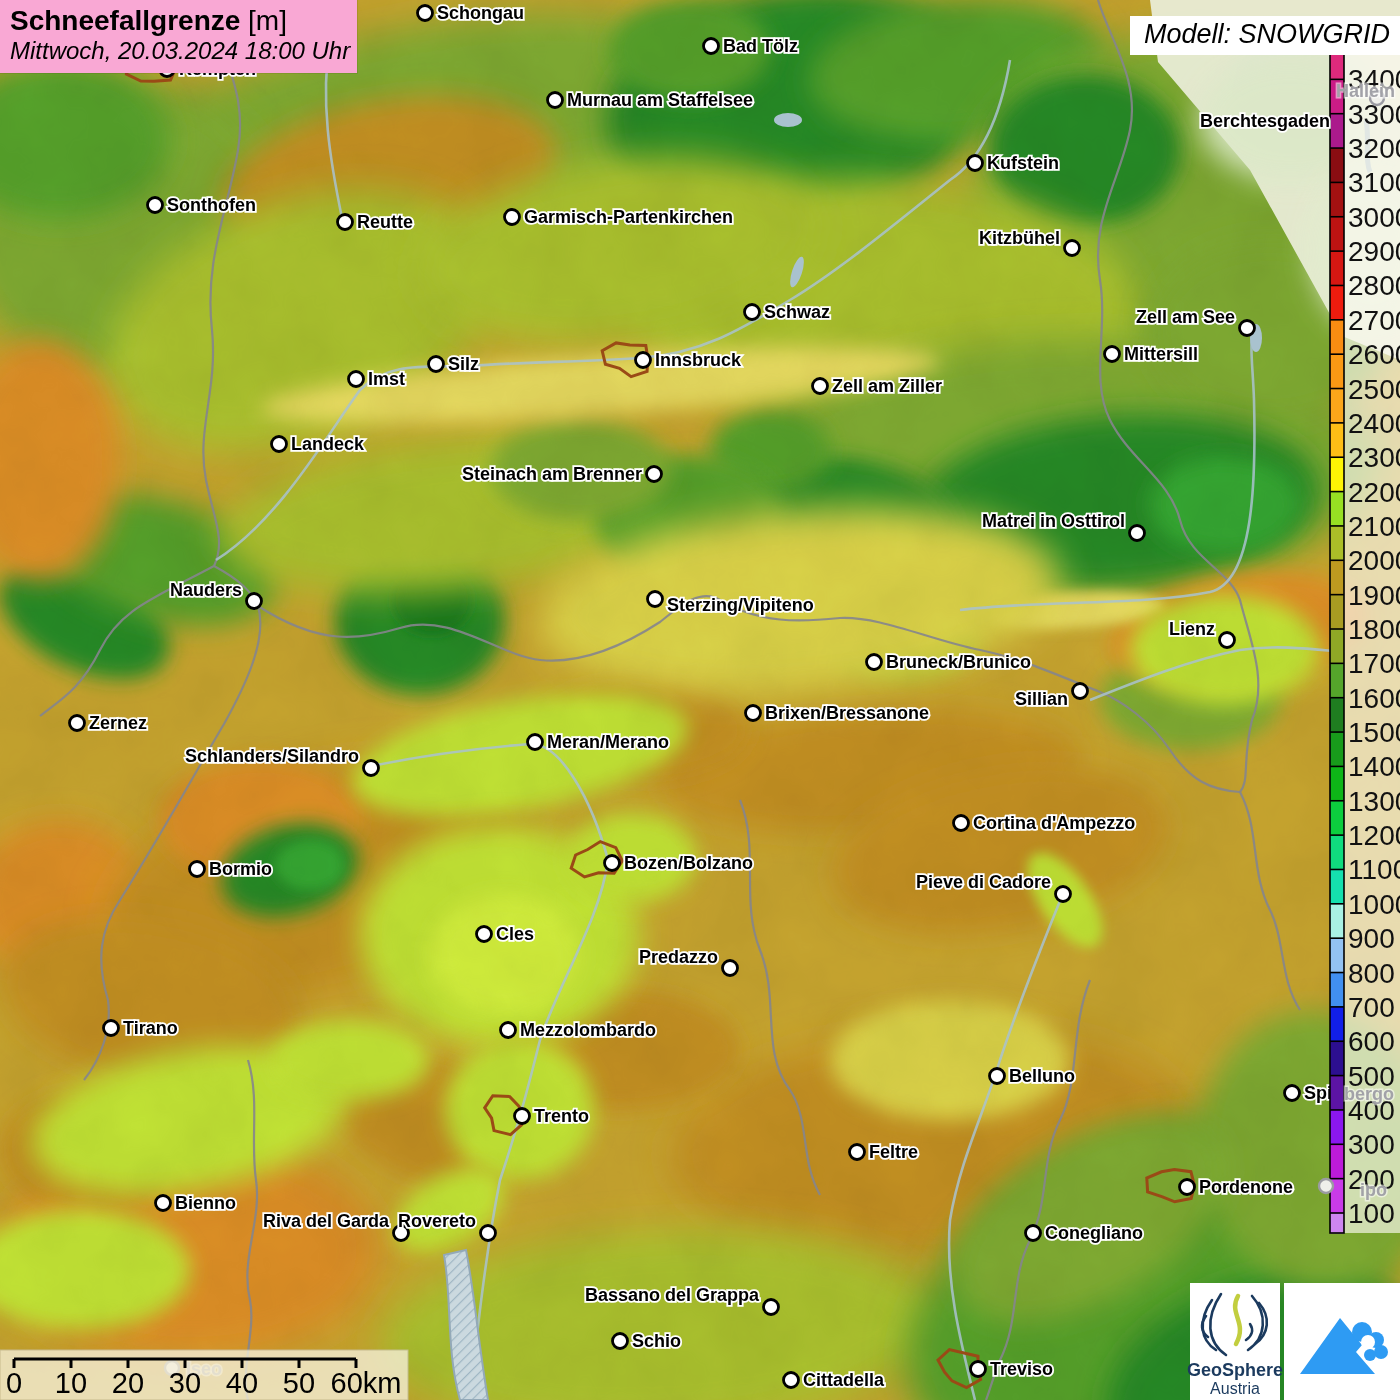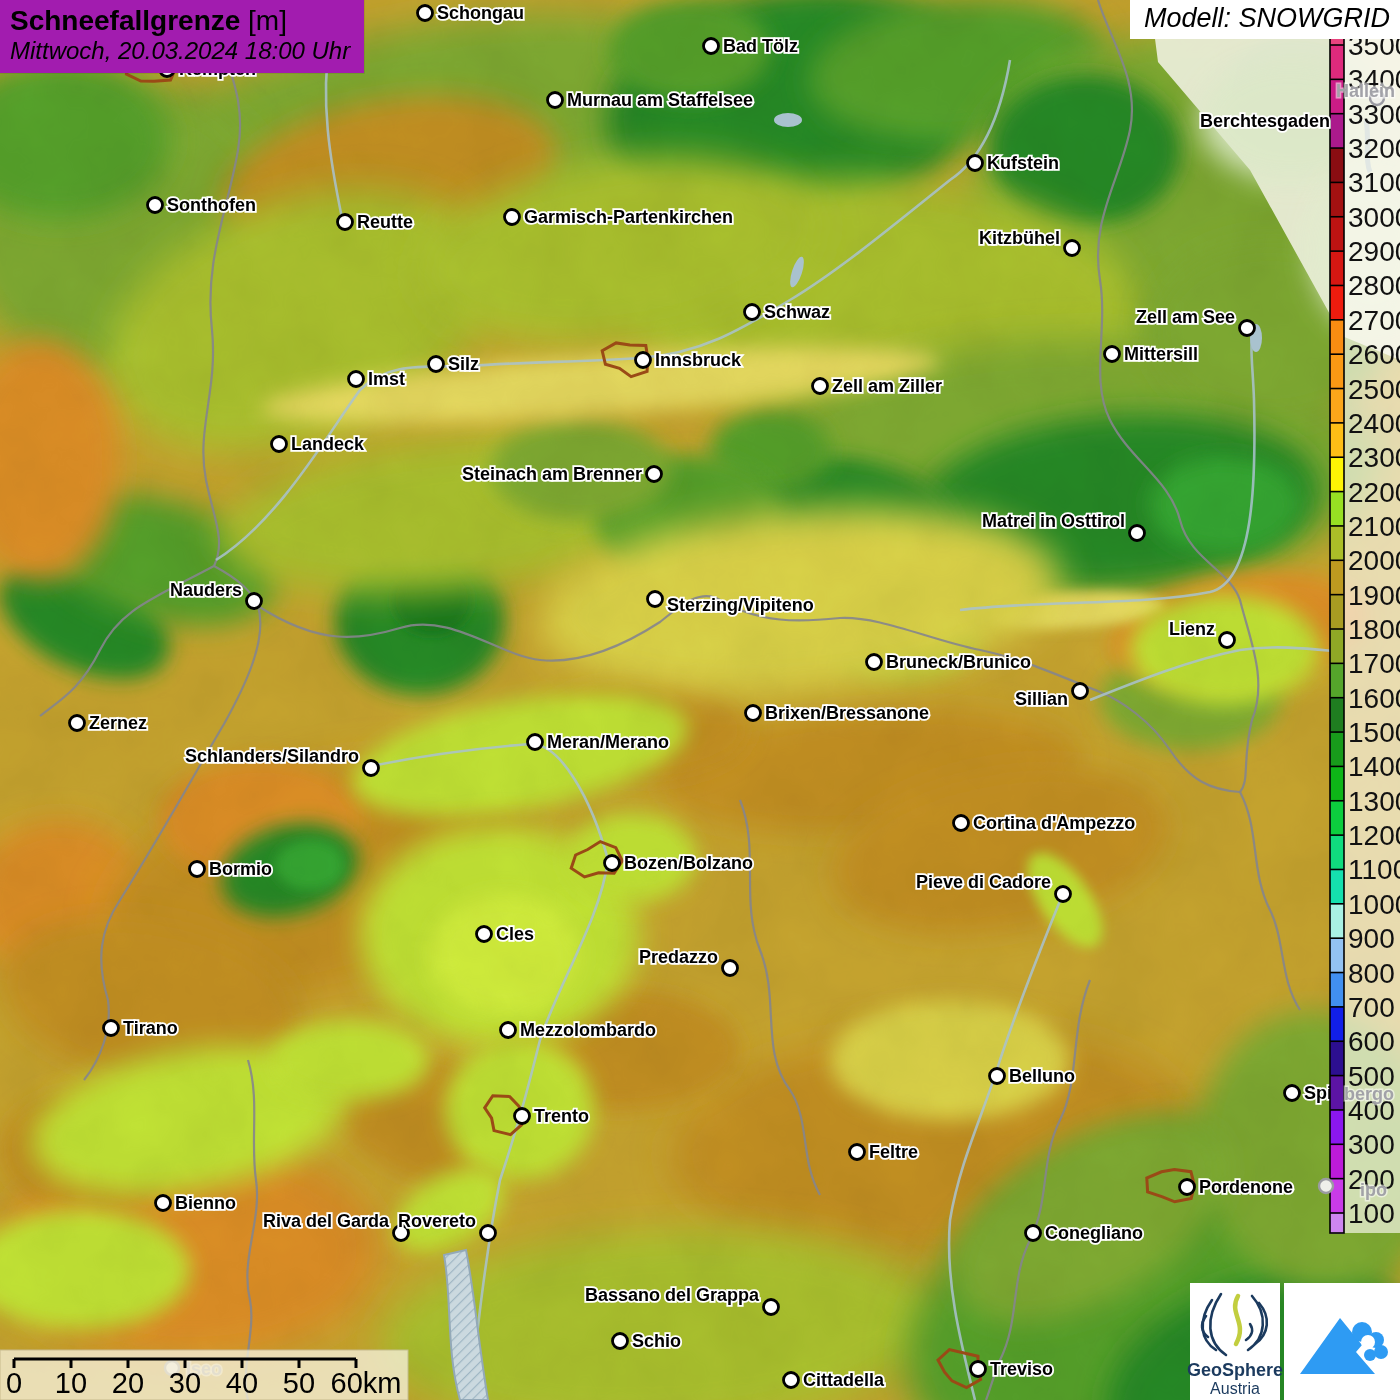--- a/index.html
+++ b/index.html
@@ -1,24 +1,24 @@
 <!DOCTYPE html>
 <html><head>
 <meta charset="utf-8">
 <style>
   html,body{margin:0;padding:0;width:1400px;height:1400px;overflow:hidden;background:#C7A52F;
     font-family:"Liberation Sans", sans-serif;}
   #stage{position:relative;width:1400px;height:1400px;}
   #map{position:absolute;left:0;top:0;}
-  .title-box{position:absolute;left:0;top:0;background:#a21caf;padding:6px 14px 8px 10px;
+  .title-box{position:absolute;left:0;top:0;background:#f9a8d4;padding:6px 7px 8px 10px;
     box-shadow:0 0 0 1px rgba(0,0,0,.08);}
   .title-box .t1{font-size:28px;color:#000;line-height:1.05;}
   .title-box .t1 .b{font-weight:bold;}
   .title-box .t2{font-size:24px;font-style:italic;color:#000;margin-top:2px;}
-  .model-box{position:absolute;right:0;top:0;background:#fff;padding:3px 10px 5px 14px;
+  .model-box{position:absolute;right:0;top:16px;background:#fff;padding:3px 10px 5px 14px;
     font-size:27px;font-style:italic;color:#000;}
 </style>
 </head>
 <body>
 
 <div id="stage">
   <div id="map"><svg width="1400" height="1400" viewBox="0 0 1400 1400">
         <defs>
           <filter id="bl6" x="-60%" y="-60%" width="220%" height="220%">
             <feGaussianBlur stdDeviation="6"></feGaussianBlur>

